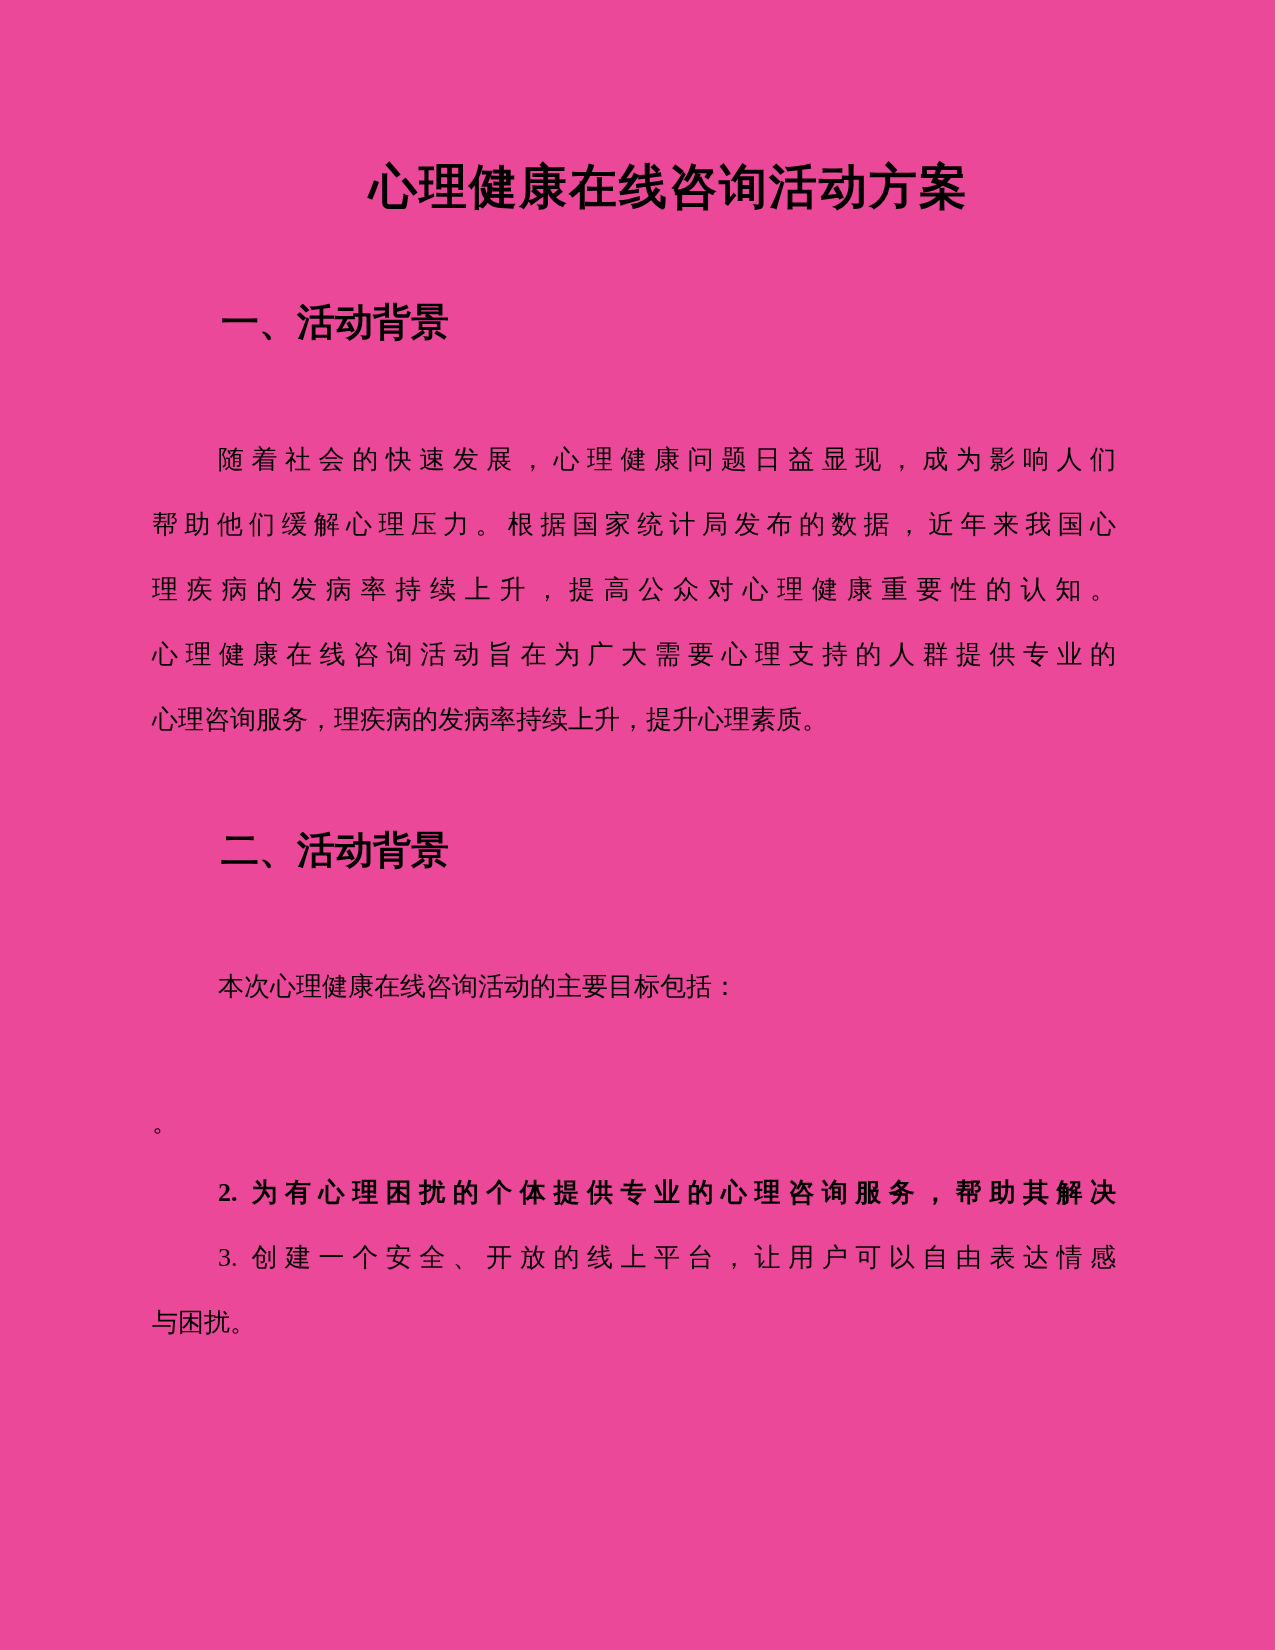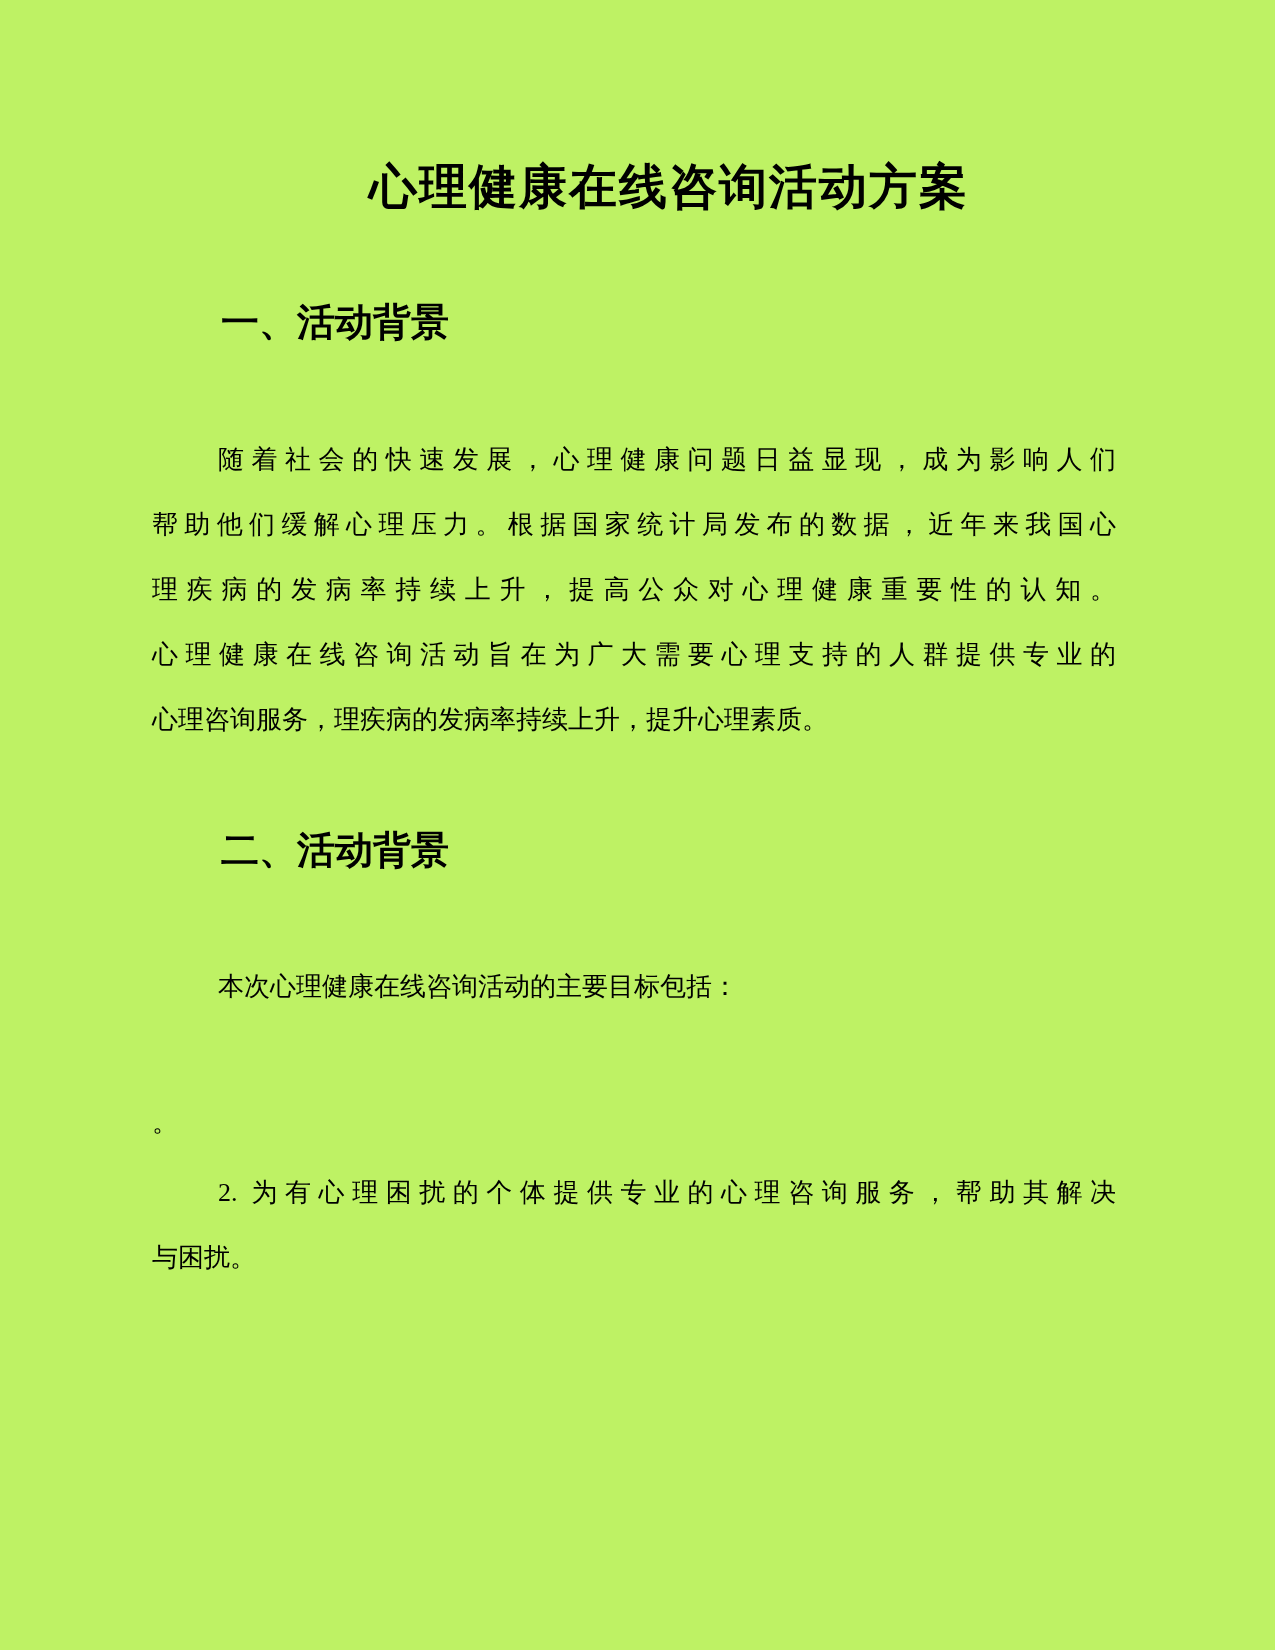--- a/index.html
+++ b/index.html
@@ -4,21 +4,21 @@
 <style>
   html, body {
     margin: 0;
     padding: 0;
     background: #ffffff;
   }
   .page {
     position: relative;
     width: 1275px;
     height: 1650px;
-    background: #bef264;
+    background: #ec4899;
     color: #000000;
     overflow: hidden;
     font-family: "Liberation Serif", "DejaVu Serif", serif;
   }
   .content {
     padding-left: 152px;
     padding-right: 159px; 
   }
   .doc-title {
     margin: 155px 0 0 0;
@@ -40,21 +40,21 @@
   }
   .mt-h1 { margin-top: 75px; }
   .mt-h2 { margin-top: 70px; }
   .para {
     font-size: 26px;
     margin: 0;
   }
   .mt-p1 { margin-top: 77px; }
   .mt-p2 { margin-top: 76px; }
   .mt-i1 { margin-top: 71px; }
-  .mt-i2 { margin-top: 5px; }
+  .mt-i2 { margin-top: 5px; font-weight: bold; }
   .mt-i3 { margin-top: 0; }
   .line {
     line-height: 65px;
     white-space: nowrap;
   }
   .line.jf {
     white-space: normal;
     text-align: justify;
     text-align-last: justify;
     text-justify: inter-character;
@@ -87,17 +87,18 @@
 
     <div class="para mt-i1">
       <div class="line">。</div>
     </div>
 
     <div class="para mt-i2">
       <div class="line jf indent">2. 为有心理困扰的个体提供专业的心理咨询服务，帮助其解决</div>
     </div>
 
     <div class="para mt-i3">
+      <div class="line jf indent">3. 创建一个安全、开放的线上平台，让用户可以自由表达情感</div>
       <div class="line">与困扰。</div>
     </div>
 
   </div>
 </div>
 
 </body></html>

